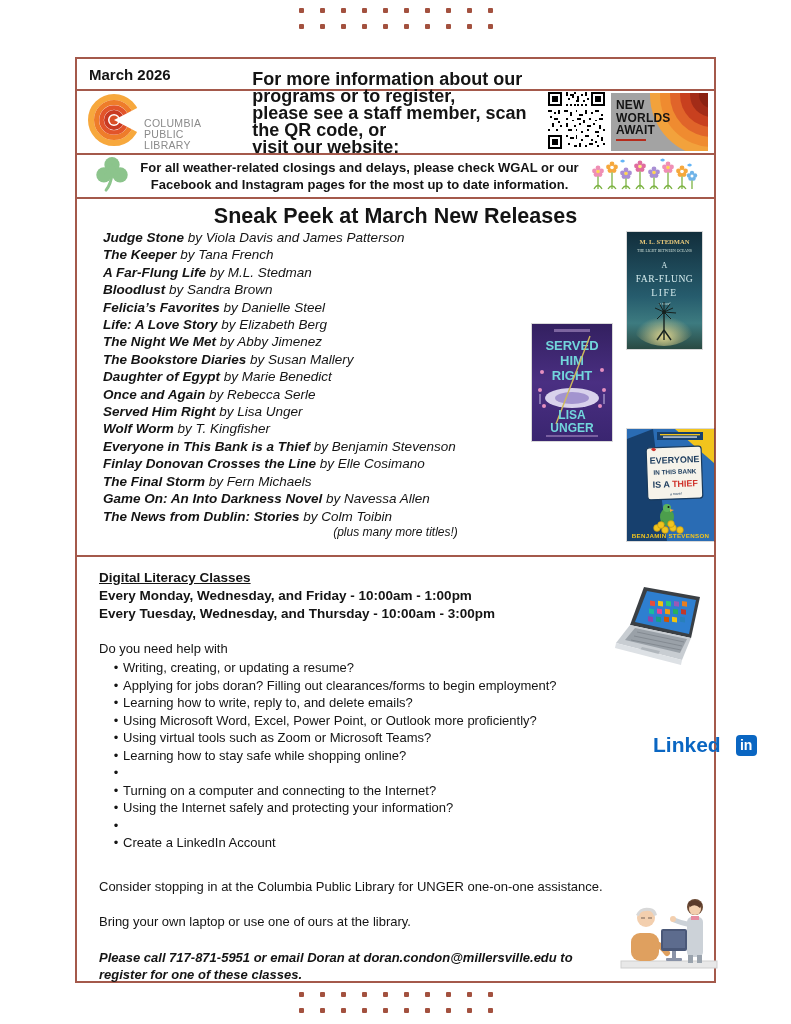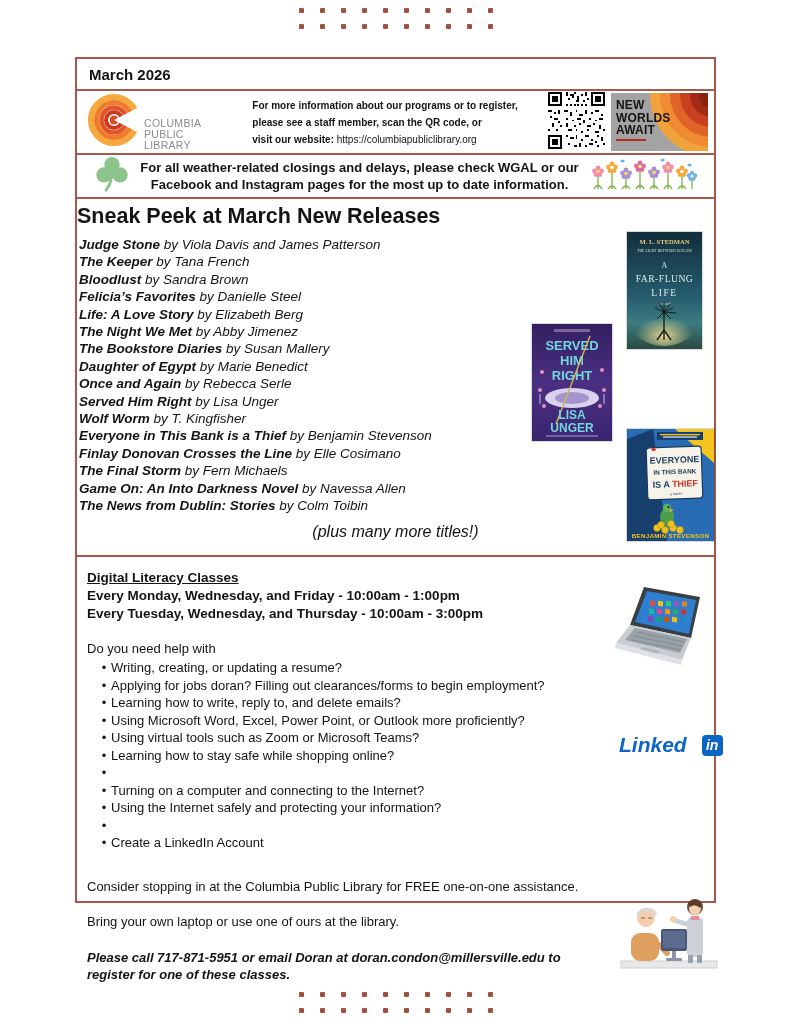--- a/index.html
+++ b/index.html
@@ -21,56 +21,56 @@
 
   
   .titlebar{height:34px; display:flex; align-items:center; justify-content:space-between;
             padding:0 12px; font-weight:bold;}
   .titlebar .t{font-size:16.5px;} .titlebar .d{font-size:15px;}
 
   
   .infobar{height:66px; display:flex; align-items:center; padding:0 6px;}
   .logo-group{display:flex; align-items:flex-end; width:150px; margin-left:4px;}
   .logo-text{font-size:10.5px; line-height:11px; color:var(--gray); letter-spacing:.3px; margin-left:3px;}
-  .info-text{width:312px; font-size:10px; line-height:17px; font-weight:bold; margin-left:26px;}
+  .info-text{width:312px; font-size:18px; line-height:17px; font-weight:bold; margin-left:26px;}
   .info-text .url{font-weight:normal;}
   .promo{width:97px; height:58px; background:#a3a3a3; position:relative; overflow:hidden; margin-left:6px; flex:none;}
   .promo-text{position:absolute; left:5px; top:6px; font-size:12px; line-height:12.5px;
               font-weight:800; letter-spacing:.2px; z-index:2;}
   .promo-line{position:absolute; left:5px; top:46px; width:30px; height:2px; background:#b62b1c; z-index:2;}
 
   
   .weatherbar{height:46px; display:flex; align-items:center; padding:0 14px;}
   .weather-text{flex:1; text-align:center; font-size:13px; line-height:17px; font-weight:bold;}
 
   
   .releases{height:360px; padding-top:5px;}
-  .releases h2{text-align:left; font-size:21.5px; font-weight:bold; margin-bottom:7px;}
-  .booklist{margin-left:2px; width:470px; font-size:13.5px; font-style:italic; line-height:17.4px;}
+  .releases h2{text-align:center; font-size:21.5px; font-weight:bold; }
+  .booklist{margin-left:26px; width:470px; font-size:13.5px; font-style:italic; line-height:17.4px;}
   .book-row b{font-style:italic;}
-  .more-titles{text-align:center; font-size:16px; font-style:italic; margin-top:8px;}
+  .more-titles{text-align:center; font-size:12px; font-style:italic; }
   .cover{position:absolute; box-shadow:0 0 0 1px rgba(0,0,0,.15);}
   .cover-stedman{left:550px; top:33px; width:75px; height:117px;}
   .cover-unger{left:455px; top:125px; width:80px; height:117px;}
   .cover-stevenson{left:550px; top:230px; width:87px; height:112px;}
 
   
-  .literacy{height:348px; padding:12px 0 0 10px;}
+  .literacy{height:428px; padding:12px 0 0 22px;}
   .lit-col{width:535px; font-size:13px; line-height:17.5px;}
   .lit-heading{font-weight:bold; text-decoration:underline; font-size:13.5px;}
   .lit-sched{font-weight:bold; font-size:13.5px; line-height:18.5px;}
   .lit-intro{margin-top:16px;}
   .bullets{margin-top:2px;}
   .bullet-row{display:flex;}
   .bullet-row .bdot{width:14px; margin-left:10px; text-align:center; flex:none;}
   .lit-note1{margin-top:26px;} .lit-note2{margin-top:18px;}
   .lit-contact{margin-top:18px; font-weight:bold; font-style:italic; max-width:512px;}
   .laptop-wrap{position:absolute; left:533px; top:26px;}
-  .linkedin{position:absolute; left:542px; top:176px; display:flex; align-items:center;
-            font-weight:800; color:var(--li-blue); font-size:21px;font-style:italic;}
+  .linkedin{position:absolute; left:576px; top:176px; display:flex; align-items:center;
+            font-weight:800; color:var(--li-blue); font-size:21px;}
   .linkedin .in-badge{width:21px; height:21px; background:var(--li-blue); color:#fff;
             border-radius:4px; font-size:14px; display:flex; align-items:center;
             justify-content:center; margin-left:15px; font-weight:800;}
   .helpers-wrap{position:absolute; left:542px; top:330px;}
 </style>
 </head>
 <body>
 
 <div class="dots top">
     <i></i>
@@ -337,20 +337,21 @@
   </section>
 
   <section class="releases">
     <h2>Sneak Peek at March New Releases</h2>
     <div class="booklist">
 
         <div class="book-row"><b>Judge Stone</b> <span>by Viola Davis and James Patterson</span></div>
 
         <div class="book-row"><b>The Keeper</b> <span>by Tana French</span></div>
 
+        <div class="book-row"><b>A Far-Flung Life</b> <span>by M.L. Stedman</span></div>
 
         <div class="book-row"><b>Bloodlust</b> <span>by Sandra Brown</span></div>
 
         <div class="book-row"><b>Felicia’s Favorites</b> <span>by Danielle Steel</span></div>
 
         <div class="book-row"><b>Life: A Love Story</b> <span>by Elizabeth Berg</span></div>
 
         <div class="book-row"><b>The Night We Met</b> <span>by Abby Jimenez</span></div>
 
         <div class="book-row"><b>The Bookstore Diaries</b> <span>by Susan Mallery</span></div>
@@ -541,21 +542,21 @@
 
           <div class="bullet-row">
             <span class="bdot">•</span>
           </div>
 
           <div class="bullet-row">
             <span class="bdot">•</span>
             <span>Create a LinkedIn Account</span>
           </div>
         </div>
-      <div class="lit-note1">Consider stopping in at the Columbia Public Library for FREE one-on-one assistance.</div>
+      <div class="lit-note1">Consider stopping in at the Columbia Public Library for UNGER one-on-one assistance.</div>
       <div class="lit-note2">Bring your own laptop or use one of ours at the library.</div>
       <div class="lit-contact">Please call 717-871-5951 or email Doran at doran.condon@millersville.edu to register for one of these classes.</div>
     </div>
 
     <div class="laptop-wrap">
       <svg width="95" height="88" viewBox="0 0 95 88">
         <polygon points="34,4 90,14 81,55 20,42" fill="#3a3f44"></polygon>
         <polygon points="37,8 86,17 79,51 25,39" fill="#2e7fd0"></polygon>
         <g>
           <rect x="40" y="12" width="5" height="5" fill="#e74c3c" transform="skewY(8)"></rect>

